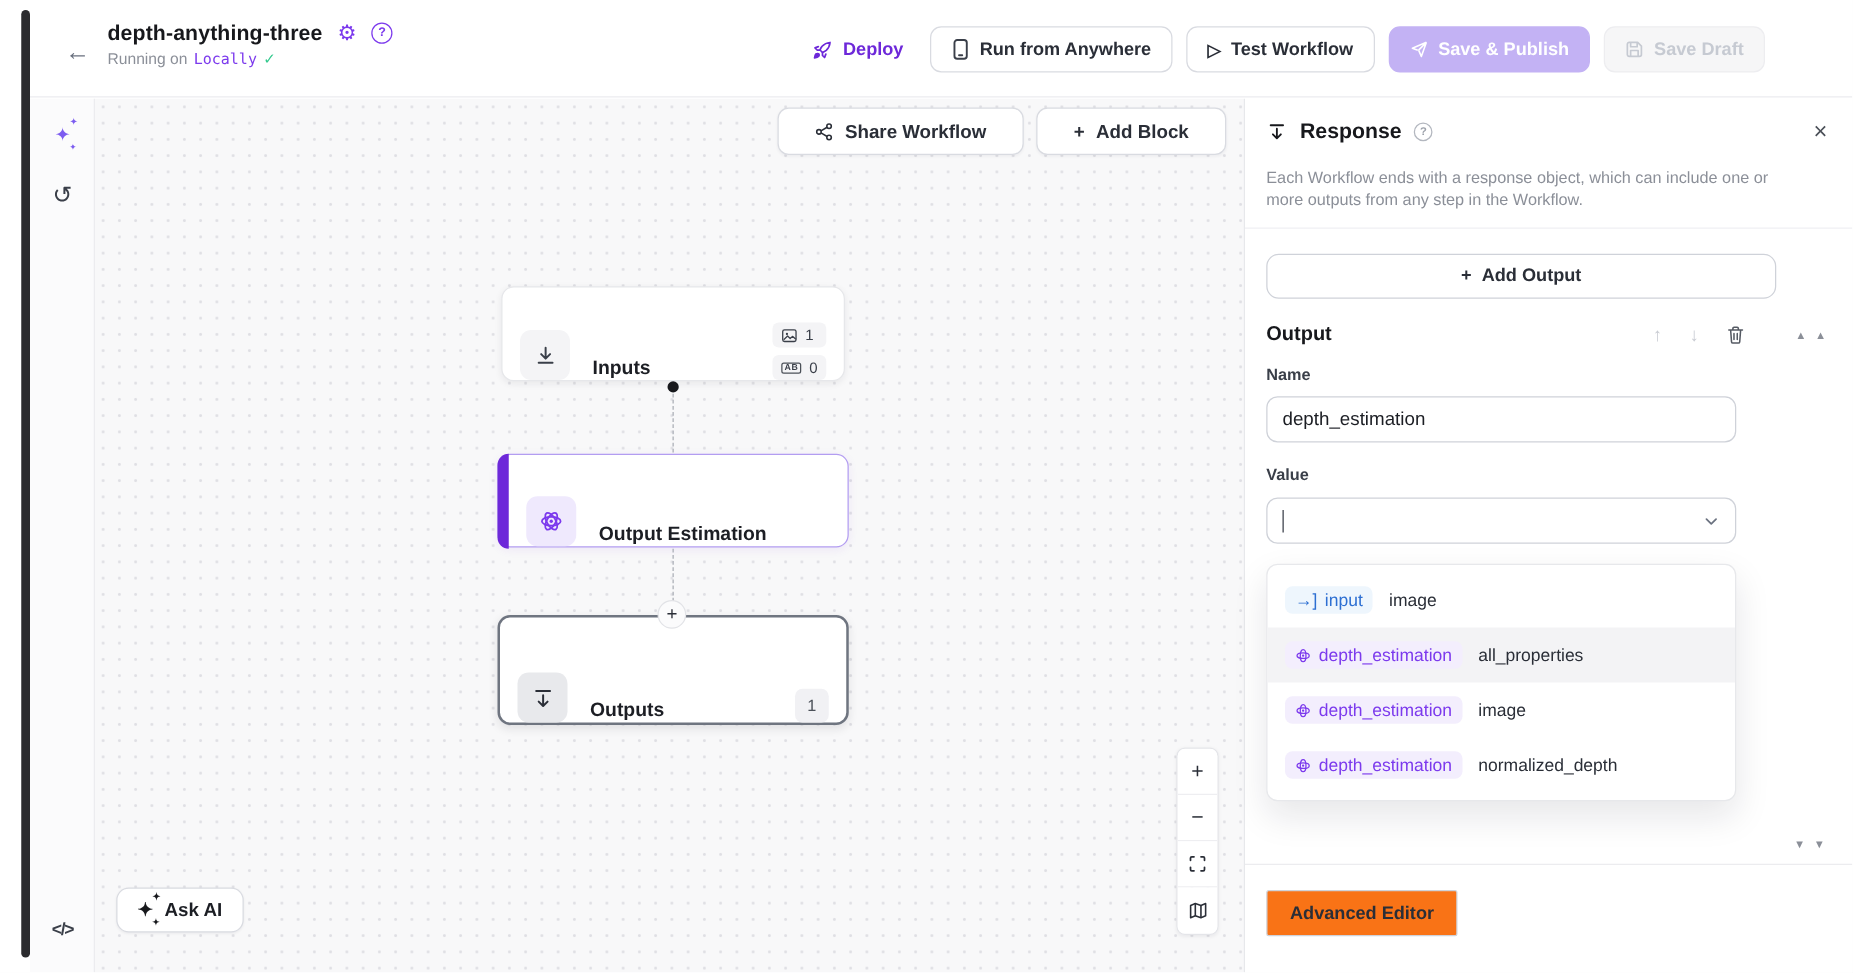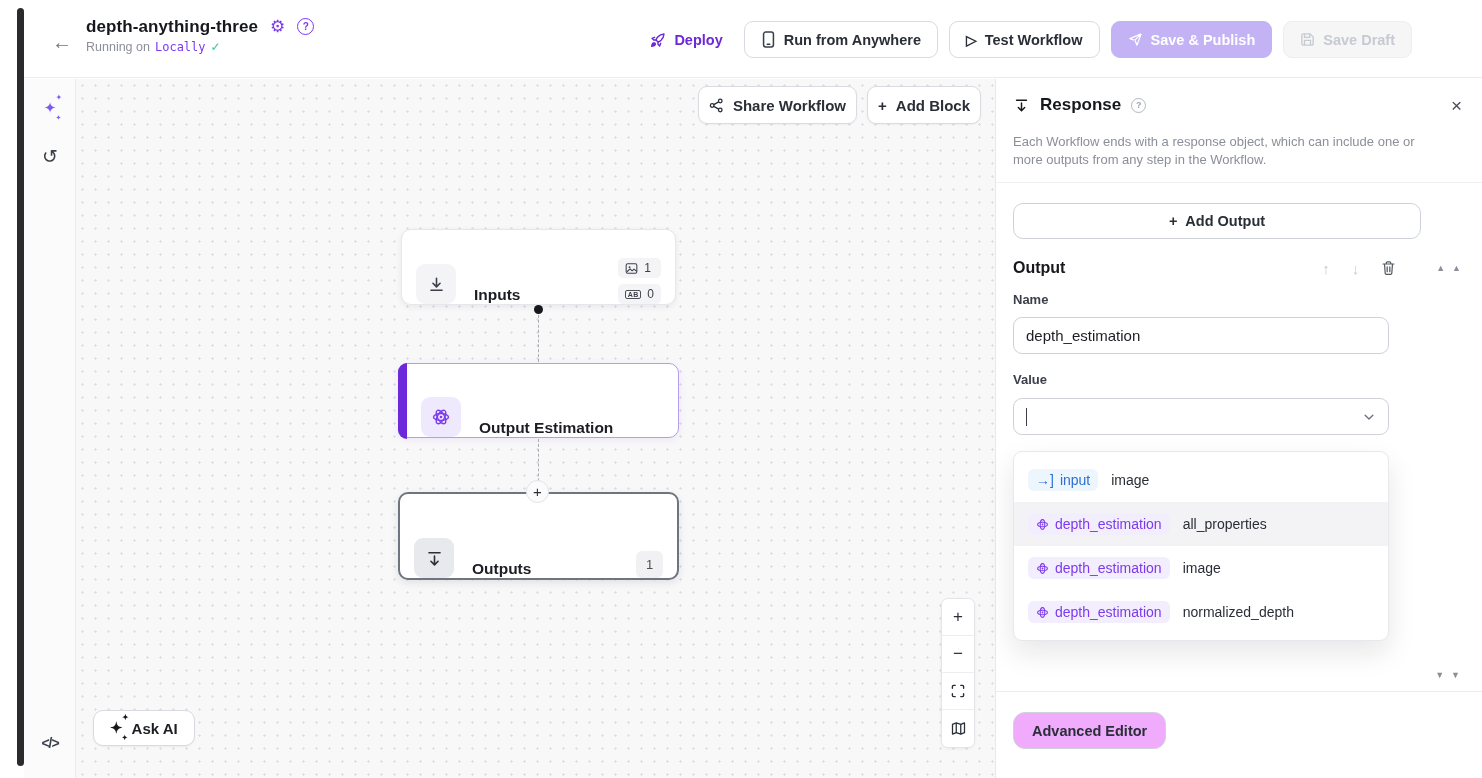--- a/index.html
+++ b/index.html
@@ -38,21 +38,21 @@
   .rail-icon.code { position:absolute; bottom:18px; left:0; font-size:14px; font-weight:600; letter-spacing:-1px; }
   .sparkle-glyph { position:relative; display:inline-block; }
   .sparkle-glyph .s-main { font-size:15px; }
   .sparkle-glyph .s-a { position:absolute; top:-6px; right:-6px; font-size:8px; }
   .sparkle-glyph .s-b { position:absolute; bottom:-5px; right:-5px; font-size:7px; }
 
   
   .canvas { position:absolute; left:76px; top:79px; width:919px; height:699px; background:#f8f8f9;
             background-image:radial-gradient(#dfdfe4 1px, transparent 1.2px); background-size:13px 13px; }
   .canvas-toolbar { position:absolute; top:7px; right:14px; display:flex; gap:10px; }
-  .canvas-btn { display:flex; align-items:center; gap:9px; height:38px; padding:0 10px; background:#fff; border:1px solid #d9dbe1; border-radius:9px; font-size:15px; font-weight:600; color:#2a2e37; cursor:pointer; box-shadow:0 1px 2px rgba(20,20,40,.04); }
+  .canvas-btn { display:flex; align-items:center; gap:9px; height:38px; padding:0 29px; background:#fff; border:1px solid #d9dbe1; border-radius:9px; font-size:15px; font-weight:600; color:#2a2e37; cursor:pointer; box-shadow:0 1px 2px rgba(20,20,40,.04); }
 
   .node { position:absolute; background:#fff; border-radius:10px; display:flex; align-items:flex-end; cursor:pointer; }
   .node-inputs { left:325px; top:150px; width:275px; height:76px; border:1px solid #e6e7ea; box-shadow:0 2px 6px rgba(25,28,40,.07); padding:0 14px; }
   .node-icon-box { width:40px; height:40px; border-radius:9px; display:flex; align-items:center; justify-content:center; flex:0 0 auto; }
   .box-gray { background:#f4f4f6; color:#3a3f49; }
   .box-gray-dk { background:#e8e9ec; color:#2a2e37; }
   .box-purple { background:#efe9fd; color:#7c3aed; }
   .node-label { font-size:15.5px; font-weight:600; color:#1c1e24; margin-left:18px; }
   .badge-col { margin-left:auto; display:flex; flex-direction:column; gap:6px; }
   .mini-badge { display:flex; align-items:center; gap:6px; background:#f4f4f6; border-radius:5px; padding:3px 7px; font-size:12px; color:#3a3f49; justify-content:flex-start; }
@@ -107,21 +107,21 @@
   .dropdown { position:absolute; left:17px; top:372px; width:376px; background:#fff; border:1px solid #e7e8eb; border-radius:9px; box-shadow:0 12px 28px rgba(20,22,35,.10); padding:6px 0; }
   .dd-opt { display:flex; align-items:center; gap:13px; padding:11px 14px; cursor:pointer; }
   .dd-opt.hl { background:#f3f3f5; }
   .dd-badge { display:flex; align-items:center; gap:6px; border-radius:6px; padding:3px 8px; font-size:14px; font-weight:500; }
   .badge-blue { background:#eef6fd; color:#2d6fd2; }
   .badge-purple { background:#f3eefd; color:#7c3aed; }
   .dd-prop { font-size:14px; color:#2a2e37; }
 
   .panel-tri-down { position:absolute; right:22px; top:591px; display:flex; gap:7px; color:#8b8f98; font-size:9px; cursor:pointer; }
   .panel-div-2 { position:absolute; left:0; top:612px; right:0; height:1px; background:#ececef; }
-  .advanced-editor { position:absolute; left:17px; top:633px; height:37px; padding:0 18px; background:#f0abfc; border:1px solid #cfd2d9; border-radius:12px; font-size:14.5px; font-weight:600; color:#2a2e37; display:flex; align-items:center; cursor:pointer; }
+  .advanced-editor { position:absolute; left:17px; top:633px; height:37px; padding:0 18px; background:#f97316; border:1px solid #cfd2d9; border-radius:2px; font-size:14.5px; font-weight:600; color:#2a2e37; display:flex; align-items:center; cursor:pointer; }
 
   svg { display:block; }
 </style>
 </head>
 <body>
 
 <div class="app">
   <div class="edge-bar"></div>
 
   <div class="header">

